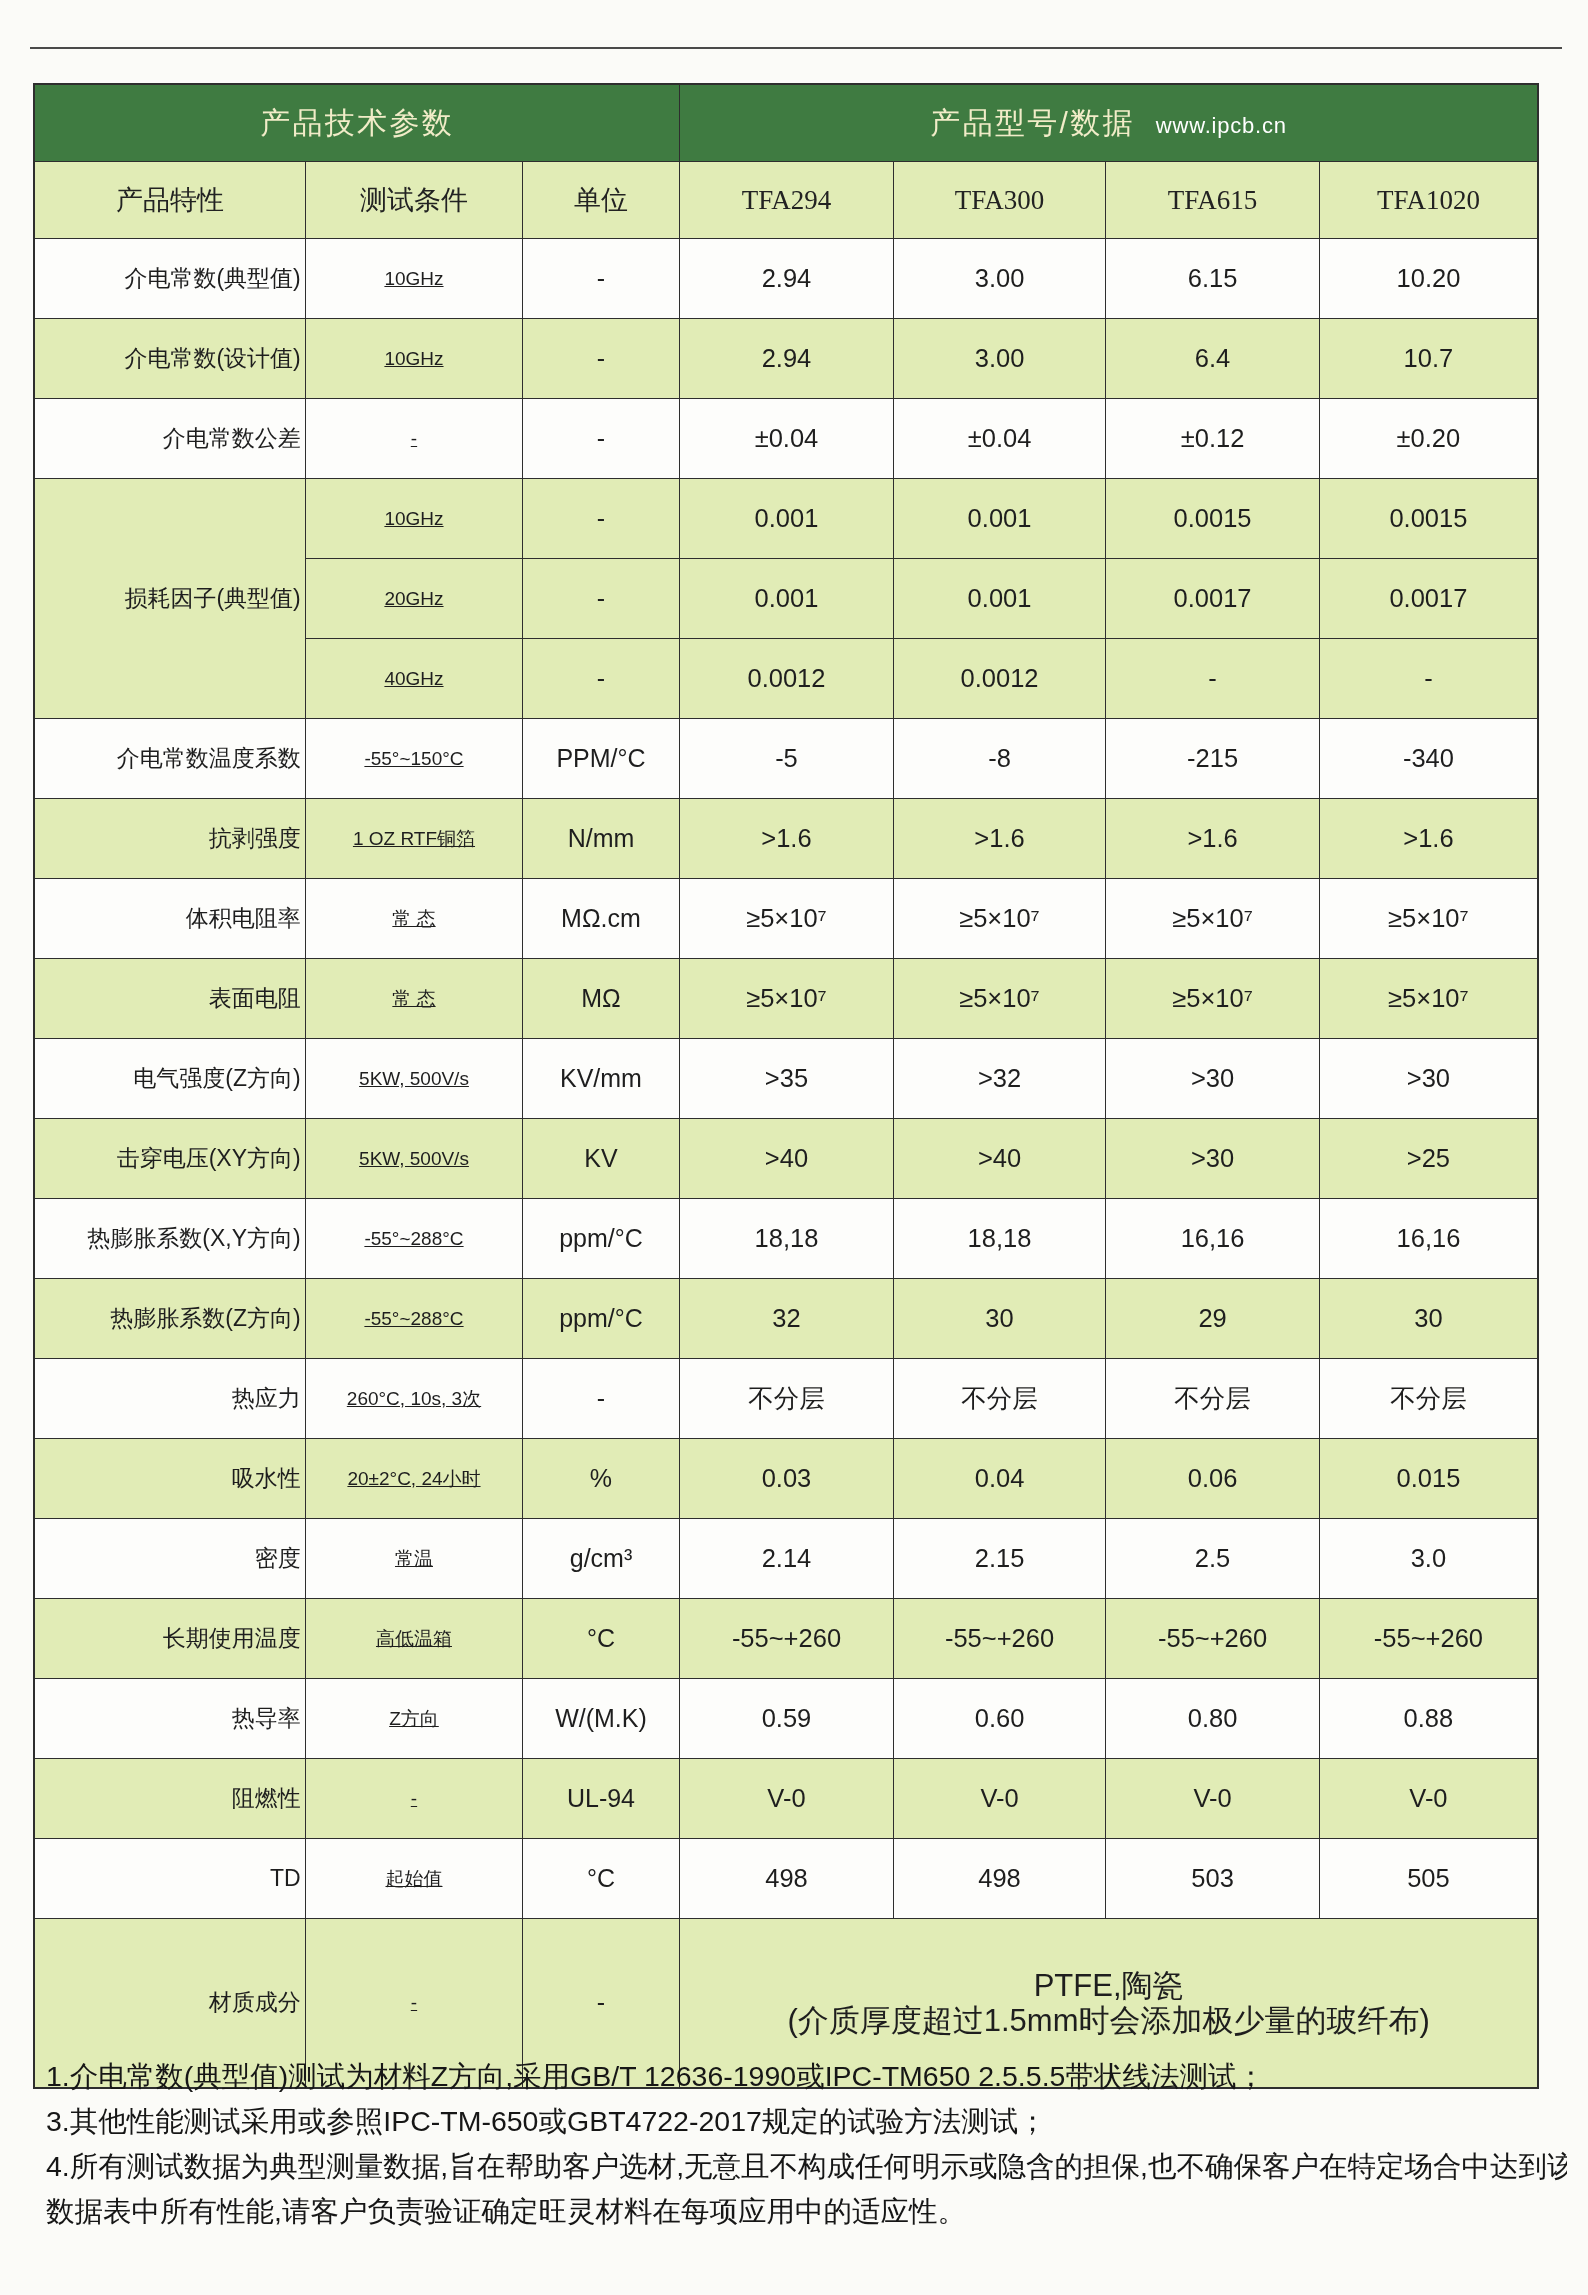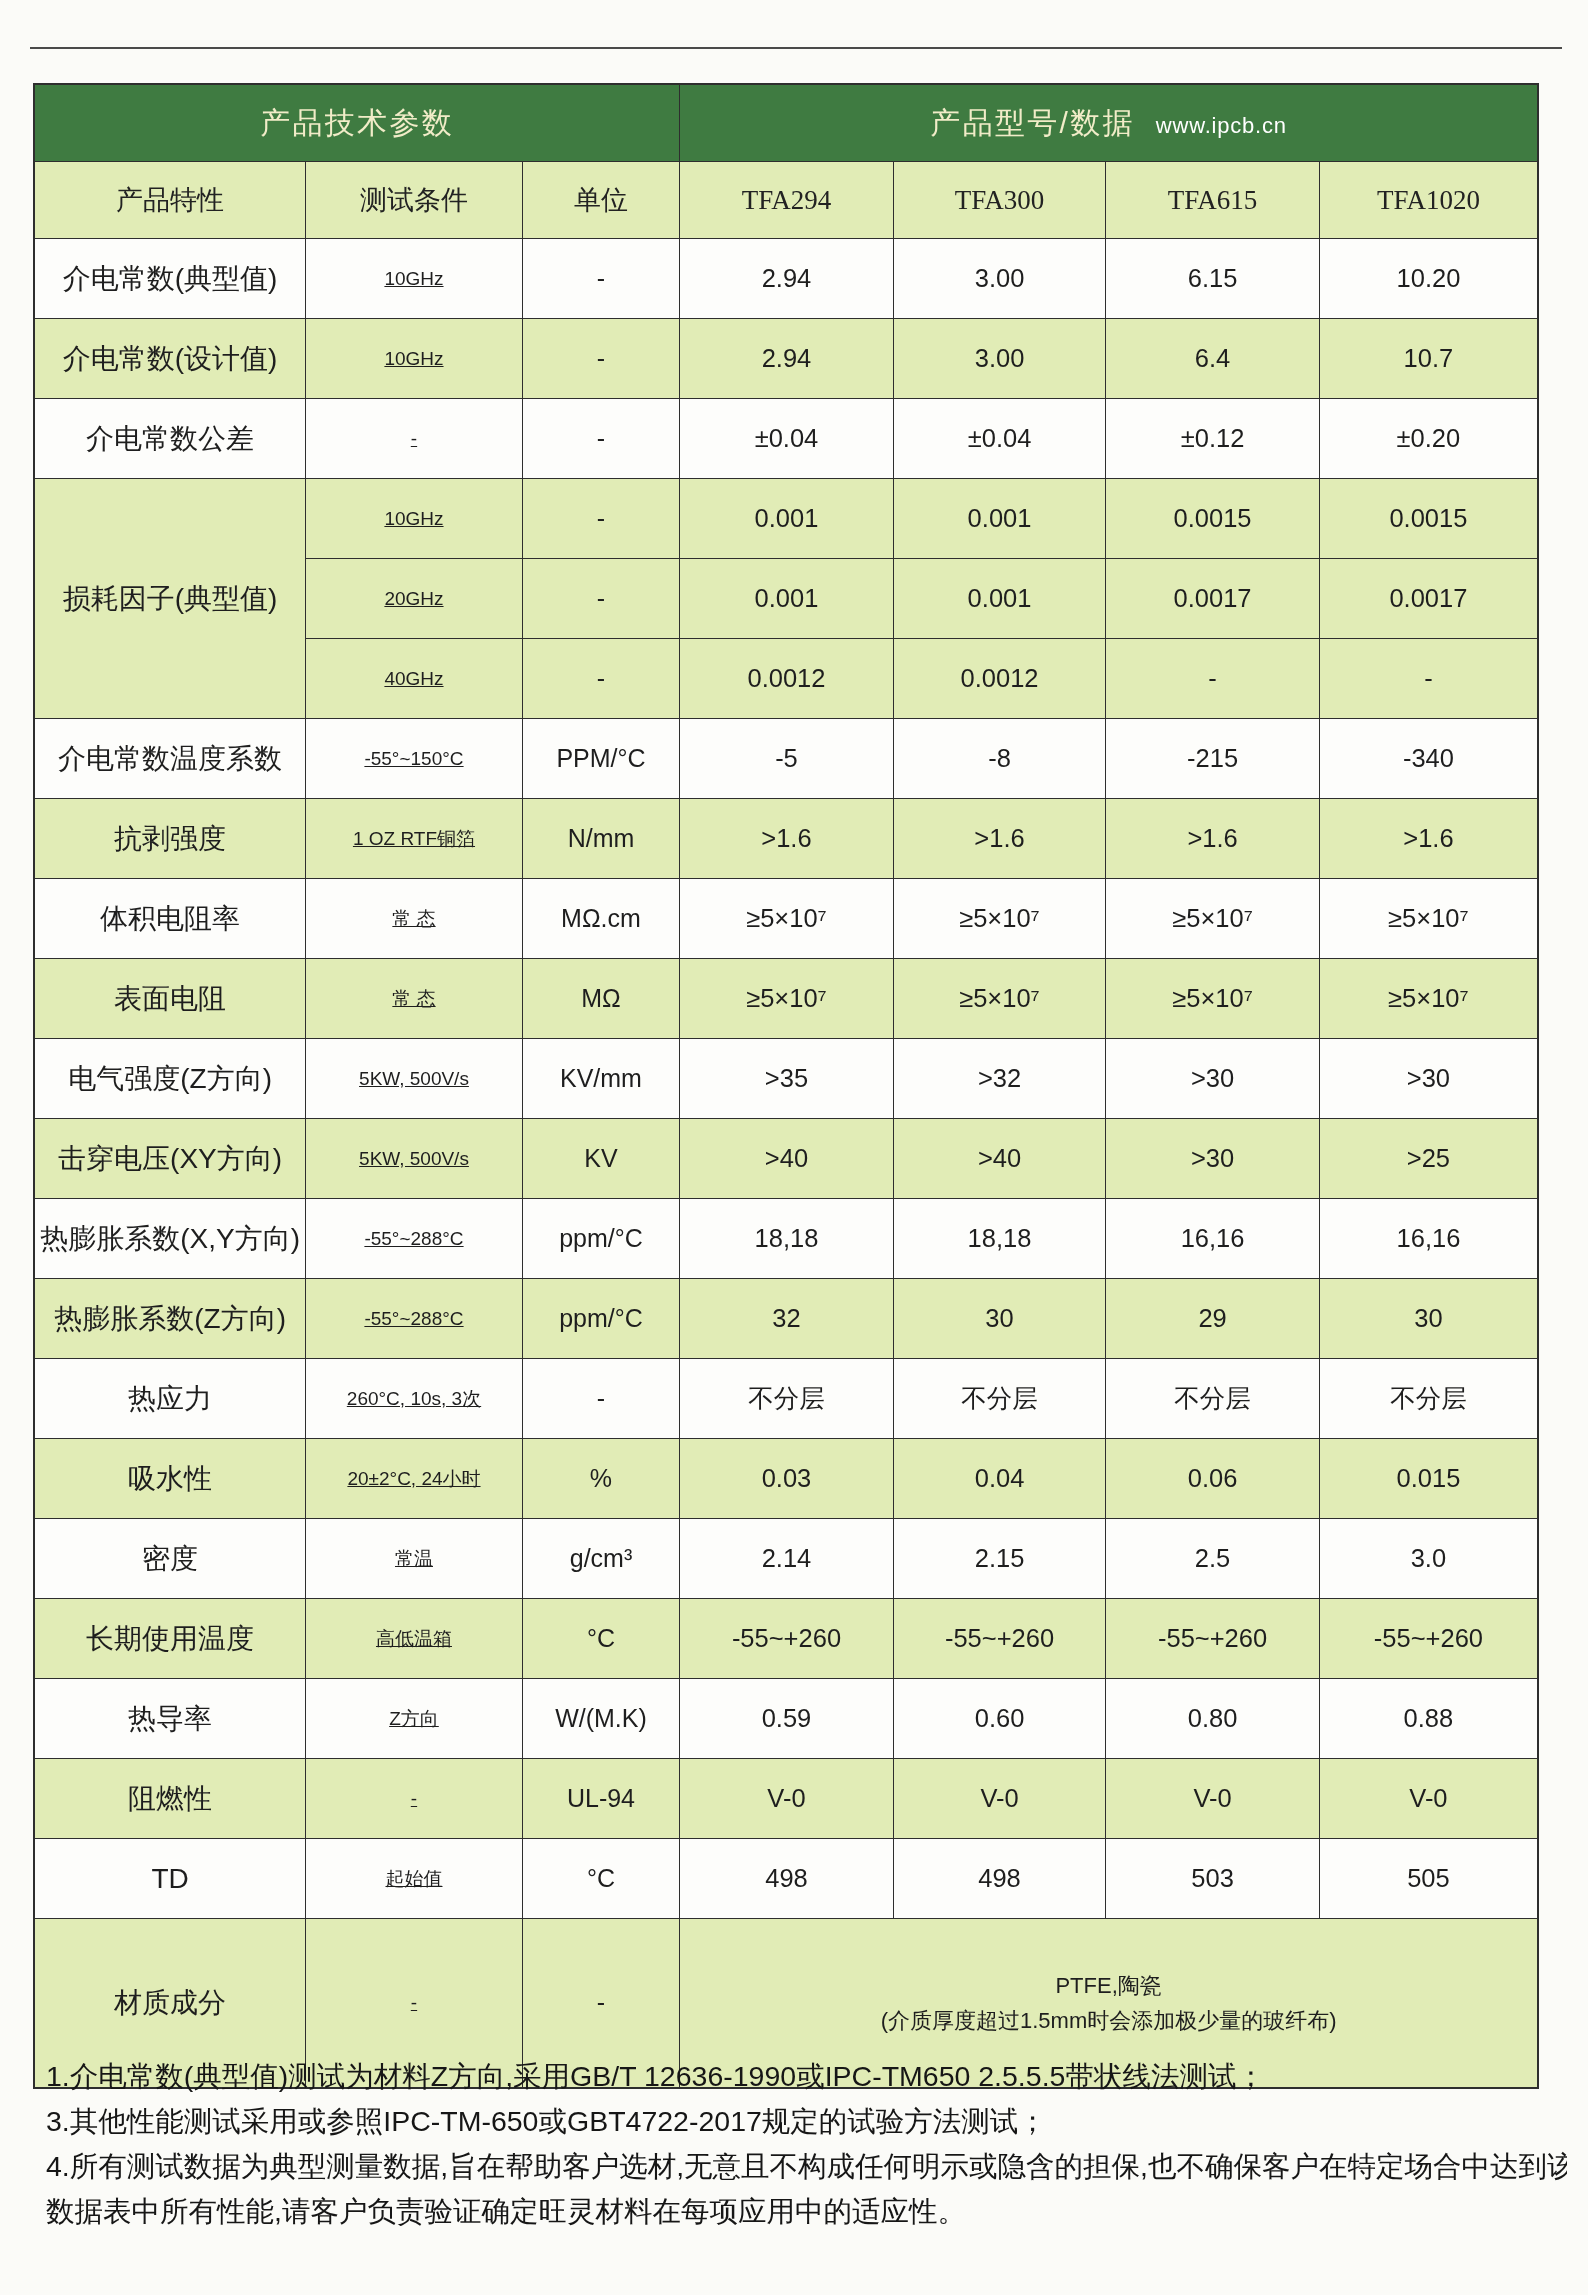--- a/index.html
+++ b/index.html
@@ -32,25 +32,25 @@
   }
   .band th{
     height:76px;background:var(--hdr);color:var(--hdrText);
     font-size:30px;letter-spacing:2.3px;
   }
   .band .site{font-size:22px;color:#ffffff;letter-spacing:0.8px;margin-left:21px;}
   .colhead th{height:76px;background:var(--green);font-size:27px;color:#222;font-family:Liberation Serif, serif;}
   tbody tr{height:80px;font-size:25.5px;}
   tbody tr.green td{background:var(--green);}
   tbody tr.white td{background:var(--white);}
-  td.lbl{font-size:28px;}
+  td.lbl{font-size:23px;text-align:right;}
   td.cond{font-size:19px;text-decoration:underline;}
   td.unit{font-size:25px;}
   tr.tall{height:169px;}
-  .mline{font-size:22px;line-height:35px;}
+  .mline{font-size:31px;line-height:35px;}
   .notes{
     position:absolute;top:2054px;left:46px;width:1530px;
     font-size:28.5px;line-height:45px;color:#161616;
   }
   .notes .note{white-space:normal;}
 </style>
 </head>
 <body>
 
 <div class="page">

